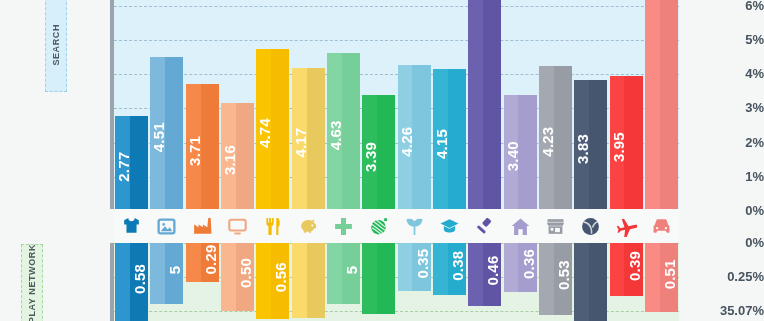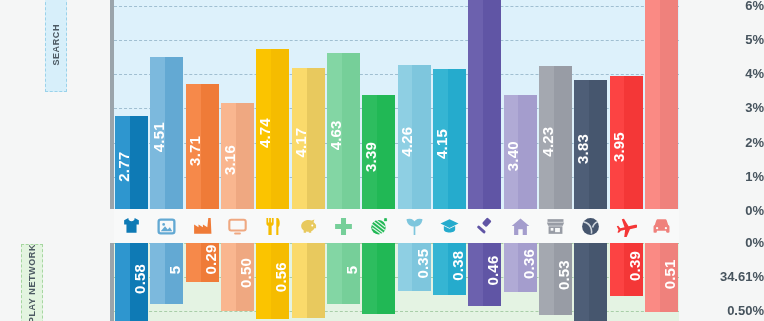--- a/index.html
+++ b/index.html
@@ -392,17 +392,17 @@
       <div class="tick" style="top: -1.2px;">6%</div>
       <div class="tick" style="top: 33px;">5%</div>
       <div class="tick" style="top: 67.2px;">4%</div>
       <div class="tick" style="top: 101.4px;">3%</div>
       <div class="tick" style="top: 135.6px;">2%</div>
       <div class="tick" style="top: 169.8px;">1%</div>
       <div class="tick" style="top: 204px;">0%</div>
     </div>
   <div id="ticks-display">
       <div class="tick" style="top: 236px;">0%</div>
-      <div class="tick" style="top: 270px;">34.61%</div>
-      <div class="tick" style="top: 304px;">0.50%</div>
+      <div class="tick" style="top: 270px;">0.25%</div>
+      <div class="tick" style="top: 304px;">35.07%</div>
     </div>
 
 </div>
 
 </body></html>

